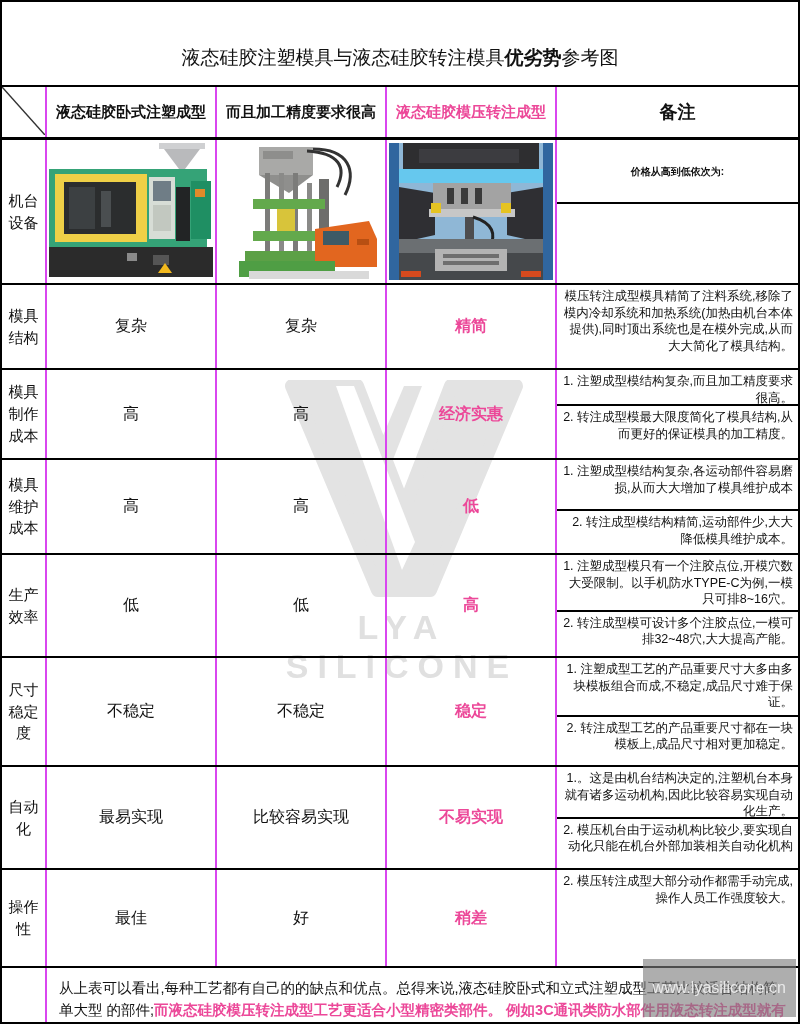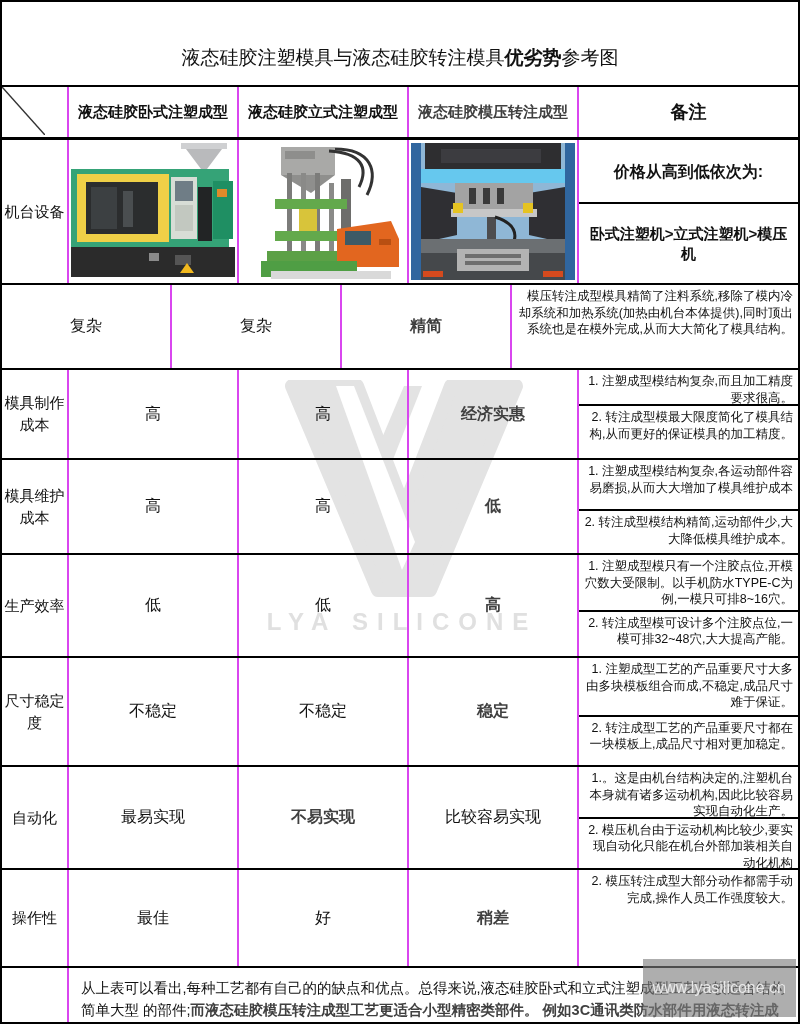--- a/index.html
+++ b/index.html
@@ -4,35 +4,35 @@
 <style>
   * { margin:0; padding:0; box-sizing:border-box; }
   body { background:#fff; }
   .page {
     position:relative; width:800px; height:1024px;
     border:2px solid #000; background:#fff; overflow:hidden;
     font-family:"Liberation Sans","DejaVu Sans",sans-serif; color:#111;
   }
   
   .watermark { position:absolute; left:240px; top:378px; width:320px; z-index:0; text-align:center; }
-  .wm-text { font-size:24px; font-weight:bold; letter-spacing:9px; color:#e0e0e0; margin-top:6px; }
+  .wm-text { font-size:34px; font-weight:bold; letter-spacing:9px; color:#e0e0e0; margin-top:6px; }
   .site-tag {
     position:absolute; right:2px; bottom:5px; z-index:2;
     background:rgba(125,125,125,.62); color:#e9e9e9;
     font-size:16px; padding:20px 10px;
   }
   
   .grid { position:relative; z-index:1; display:flex; flex-direction:column; height:100%;margin-top:28px; }
   .row { display:flex; flex:0 0 auto; border-bottom:2px solid #000; }
   .cell { border-right:2px solid #d946ef; display:flex; align-items:center; justify-content:center; text-align:center; }
   .cell:last-child { border-right:none; }
-  .c-label { width:67px; font-size:15px; line-height:1.45; padding:2px; }
+  .c-label { width:45px; font-size:15px; line-height:1.45; padding:2px; }
   .c-val { width:170px; font-size:16px; }
   .c-remark { flex:1; display:flex; flex-direction:column; align-items:stretch; justify-content:flex-start; }
-  .redbold { color:#404040; font-weight:bold; }
+  .redbold { color:#ec4899; font-weight:bold; }
 
   .row-title { height:57px; }
   .row-title .cell { width:100%; border-right:none; font-size:19px; }
   .bold { font-weight:bold; }
 
   .row-header { height:53px; border-bottom:3px solid #000; }
   .row-header .c-val { font-size:15px; font-weight:bold; }
   .row-header .c-remark { align-items:center; justify-content:center; flex-direction:row; font-size:18px; font-weight:bold; }
   .corner { position:relative; }
   .corner svg { position:absolute; left:0; top:0; }
@@ -49,21 +49,21 @@
   .row-automation { height:103px; }
   .row-operate { height:98px; }
   .row-summary { height:86px; border-bottom:none; }
 
   .sub {
     padding:3px 5px; font-size:12.5px; line-height:1.33; text-align:right;
     display:flex; align-items:flex-start; justify-content:flex-start; overflow:hidden;
   }
   .sub-line { border-bottom:2px solid #000; }
   .machine-remark .sub { align-items:center; justify-content:center; text-align:center; }
-  .mr-title { flex:0 0 45%; font-size:16px; font-weight:bold; }
+  .mr-title { flex:0 0 45%; font-size:10px; font-weight:bold; }
   .mr-order { flex:1; font-size:15px; font-weight:bold; }
 
   .summary-text {
     flex:1; display:block; text-align:left; font-size:14.5px; line-height:1.55;
     padding:9px 10px 4px 12px;
   }
 </style>
 </head>
 <body>
 
@@ -90,21 +90,21 @@
       </div>
     </div>
 
     <div class="row row-header">
       <div class="cell c-label corner">
         <svg width="43" height="48" viewBox="0 0 43 48">
           <line x1="0" y1="0" x2="43" y2="48" stroke="#333" stroke-width="1.5"></line>
         </svg>
       </div>
       <div class="cell c-val">液态硅胶卧式注塑成型</div>
-      <div class="cell c-val">液态硅胶立式注塑成型</div>
+      <div class="cell c-val">而且加工精度要求很高</div>
       <div class="cell c-val redbold">液态硅胶模压转注成型</div>
       <div class="cell c-remark">备注</div>
     </div>
 
     <div class="row row-machines">
       <div class="cell c-label">机台设备</div>
 
       <div class="cell c-val img-cell">
         <svg width="164" height="137" viewBox="0 0 164 137">
           <rect x="0" y="0" width="164" height="137" fill="#ffffff"></rect>
@@ -177,25 +177,25 @@
           <rect x="46" y="106" width="72" height="22" fill="#b3b3b3"></rect>
           <rect x="54" y="111" width="56" height="4" fill="#6e6e6e"></rect>
           <rect x="54" y="118" width="56" height="4" fill="#6e6e6e"></rect>
           <rect x="12" y="128" width="20" height="6" fill="#d44a1e"></rect>
           <rect x="132" y="128" width="20" height="6" fill="#d44a1e"></rect>
         </svg>
       </div>
 
       <div class="cell c-remark machine-remark">
         <div class="sub mr-title sub-line">价格从高到低依次为:</div>
-        <div class="sub mr-order">卧式注塑机&gt;立式注塑机&gt;模压机</div>
       </div>
     </div>
 
     <div class="row row-structure">
+      <div class="cell c-label">模具结构</div>
       <div class="cell c-val">复杂</div>
       <div class="cell c-val">复杂</div>
       <div class="cell c-val redbold">精简</div>
       <div class="cell c-remark">
         <div class="sub" style="flex:1">模压转注成型模具精简了注料系统,移除了模内冷却系统和加热系统(加热由机台本体提供),同时顶出系统也是在模外完成,从而大大简化了模具结构。</div>
       </div>
     </div>
 
     <div class="row row-makecost">
       <div class="cell c-label">模具制作成本</div>
@@ -237,22 +237,22 @@
       <div class="cell c-val redbold">稳定</div>
       <div class="cell c-remark">
         <div class="sub sub-line" style="flex:0 0 55%">1. 注塑成型工艺的产品重要尺寸大多由多块模板组合而成,不稳定,成品尺寸难于保证。</div>
         <div class="sub" style="flex:1">2. 转注成型工艺的产品重要尺寸都在一块模板上,成品尺寸相对更加稳定。</div>
       </div>
     </div>
 
     <div class="row row-automation">
       <div class="cell c-label">自动化</div>
       <div class="cell c-val">最易实现</div>
+      <div class="cell c-val">比较容易实现</div>
       <div class="cell c-val redbold">不易实现</div>
-      <div class="cell c-val">比较容易实现</div>
       <div class="cell c-remark">
         <div class="sub sub-line" style="flex:0 0 51%">1.。这是由机台结构决定的,注塑机台本身就有诸多运动机构,因此比较容易实现自动化生产。</div>
         <div class="sub" style="flex:1">2. 模压机台由于运动机构比较少,要实现自动化只能在机台外部加装相关自动化机构</div>
       </div>
     </div>
 
     <div class="row row-operate">
       <div class="cell c-label">操作性</div>
       <div class="cell c-val">最佳</div>
       <div class="cell c-val">好</div>

